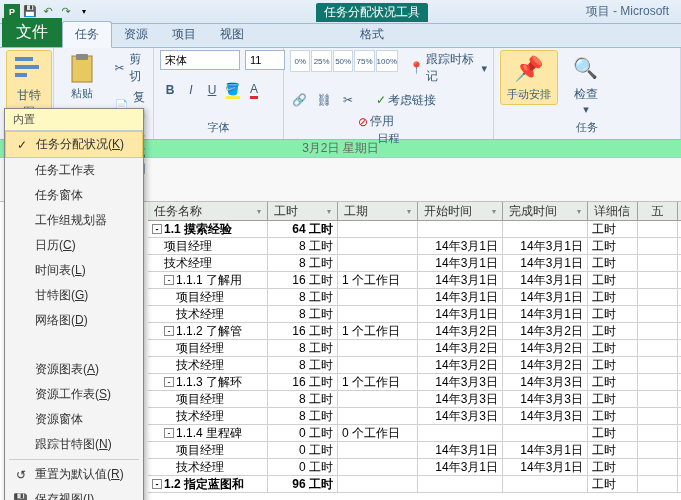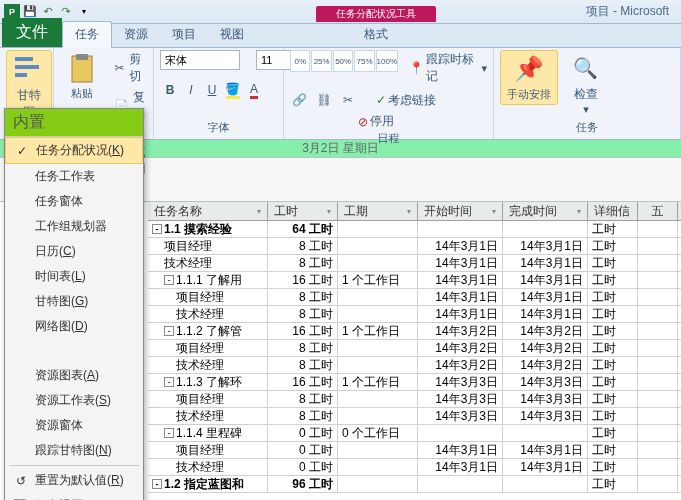--- a/index.html
+++ b/index.html
@@ -6,43 +6,43 @@
 body{background:#fff;width:681px;height:500px;overflow:hidden;position:relative}
 .titlebar{height:24px;background:linear-gradient(#e8f0f8,#dce8f4);display:flex;align-items:center;padding:0 4px;border-bottom:1px solid #a0b8d0}
 .titlebar .qat{display:flex;gap:2px;align-items:center}
 .qat-icon{width:16px;height:16px;display:flex;align-items:center;justify-content:center;font-size:11px}
 .app-title{margin-left:auto;margin-right:8px;color:#4a6a8a;font-size:12px}
 .ribbon-tabs{height:24px;background:#dce8f4;display:flex;align-items:flex-end;padding-left:2px;border-bottom:1px solid #a0b8d0}
 .file-tab{background:#1a7a3a;color:#fff;padding:4px 14px;cursor:pointer;font-size:16px}
 .rtab{padding:4px 12px;color:#3a5a7a;cursor:pointer;font-size:12px}
 .rtab.active{background:#f4f8fc;border:1px solid #a0b8d0;border-bottom:1px solid #f4f8fc;margin-bottom:-1px;border-radius:3px 3px 0 0}
 .context-tab-wrap{margin-left:60px;display:flex;flex-direction:column;align-items:center}
-.context-tab-label{background:#be185d;color:#fff;font-size:10px;padding:1px 20px;border-radius:2px 2px 0 0;margin-bottom:0}
+.context-tab-label{background:#0f766e;color:#fff;font-size:12px;padding:1px 8px;border-radius:2px 2px 0 0;margin-bottom:0}
 .context-tab{padding:4px 12px;color:#3a5a7a;cursor:pointer}
 .ribbon{height:92px;background:#f0f4fa;border-bottom:1px solid #a0b8d0;display:flex}
 .ribbon-group{border-right:1px solid #c8d8e8;padding:2px 6px;display:flex;flex-direction:column;justify-content:space-between}
 .group-label{text-align:center;color:#3a5a7a;font-size:11px;padding-bottom:2px}
 .group-body{flex:1;display:flex;align-items:flex-start;gap:6px}
 .big-btn{display:flex;flex-direction:column;align-items:center;padding:2px 6px;cursor:pointer;border-radius:3px}
 .big-btn.highlighted{background:#fde8a8;border:1px solid #e8c860}
 .big-btn .icon{width:32px;height:32px;display:flex;align-items:center;justify-content:center}
 .big-btn .lbl{font-size:11px;color:#3a5a7a;margin-top:2px;text-align:center}
 .small-btns{display:flex;flex-direction:column;gap:2px}
 .small-btn{display:flex;align-items:center;gap:4px;padding:1px 4px;cursor:pointer;font-size:11px;color:#3a5a7a}
 .small-btn .ic{width:16px;height:16px;display:flex;align-items:center;justify-content:center}
-.font-row{display:flex;gap:16px;align-items:flex-end;margin-bottom:4px}
+.font-row{display:flex;gap:5px;align-items:flex-end;margin-bottom:4px}
 .font-name{width:80px;height:20px;border:1px solid #a0b8d0;background:#fff;padding:0 4px;font-size:11px}
 .font-size{width:40px;height:20px;border:1px solid #a0b8d0;background:#fff;padding:0 4px;font-size:11px}
 .font-btns{display:flex;gap:1px}
 .fmt-btn{width:20px;height:20px;border:1px solid transparent;display:flex;align-items:center;justify-content:center;cursor:pointer;font-size:12px;color:#3a5a7a}
 .pct-row{display:flex;gap:1px;margin-bottom:2px}
 .pct-btn{width:22px;height:22px;border:1px solid #c8d8e8;background:#fff;font-size:8px;color:#3a5a7a;display:flex;align-items:center;justify-content:center;cursor:pointer}
 .link-row{font-size:11px;color:#3a5a7a;display:flex;align-items:center;gap:2px;padding:1px 0;cursor:pointer}
 .dropdown-menu{position:absolute;left:4px;top:108px;width:140px;background:#f4f4f4;border:1px solid #888;box-shadow:2px 2px 6px rgba(0,0,0,0.3);z-index:100}
-.menu-header{background:#84cc16;padding:3px 8px;font-size:16px;color:#555;border-bottom:1px solid #ccc}
+.menu-header{background:#fef9c3;padding:3px 8px;font-size:11px;color:#555;border-bottom:1px solid #ccc}
 .menu-item{display:flex;align-items:center;padding:4px 6px;cursor:pointer;font-size:12px;color:#333}
 .menu-item .mi-ic{width:20px;height:16px;display:flex;align-items:center;justify-content:center;margin-right:4px}
 .menu-item.checked{background:#fde8a8;border:1px solid #e8c860}
 .menu-item .underline{text-decoration:underline}
 .menu-sep{height:1px;background:#ccc;margin:2px 4px}
 .timeline-bar{height:18px;border-bottom:1px solid #c0c0c0;display:flex;align-items:center;justify-content:center;background:#86efac;font-size:11px;color:#666}
 .grid-wrap{display:flex;position:relative}
 .grid-left-pad{width:148px}
 .grid{flex:1}
 .grid-header{display:flex;background:#e8ece8;border-bottom:1px solid #a0a0a0;height:19px}

